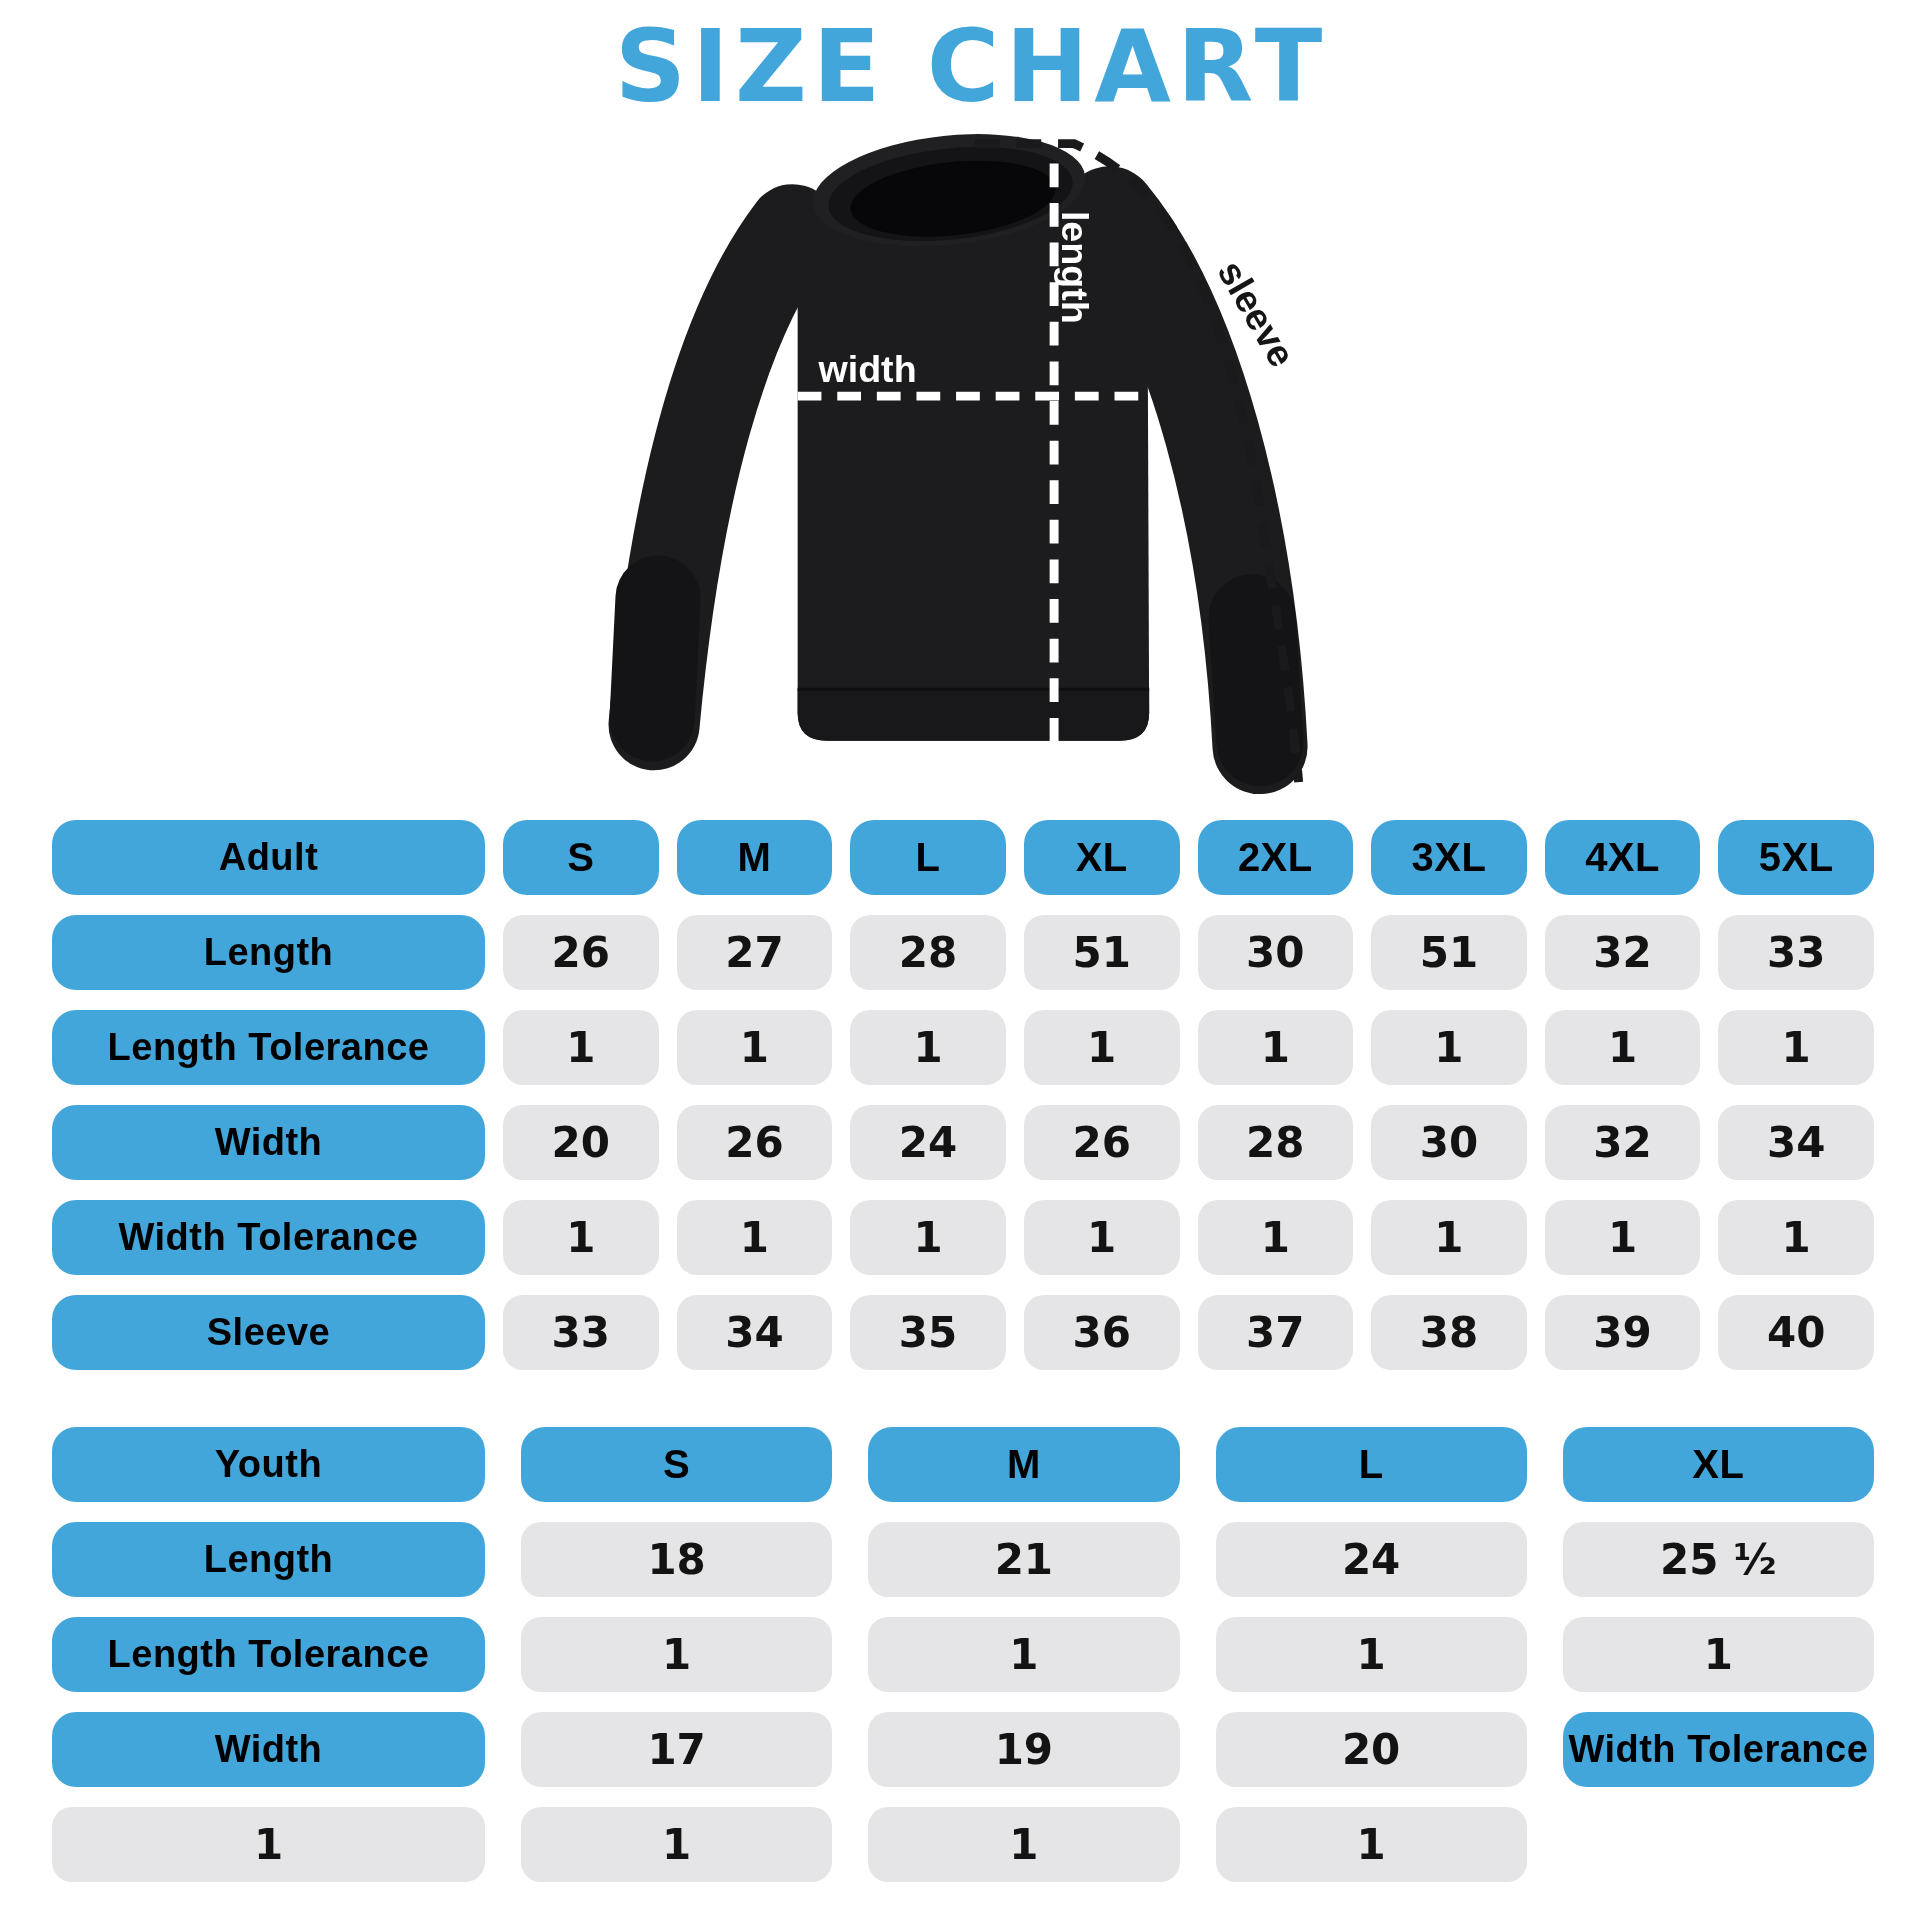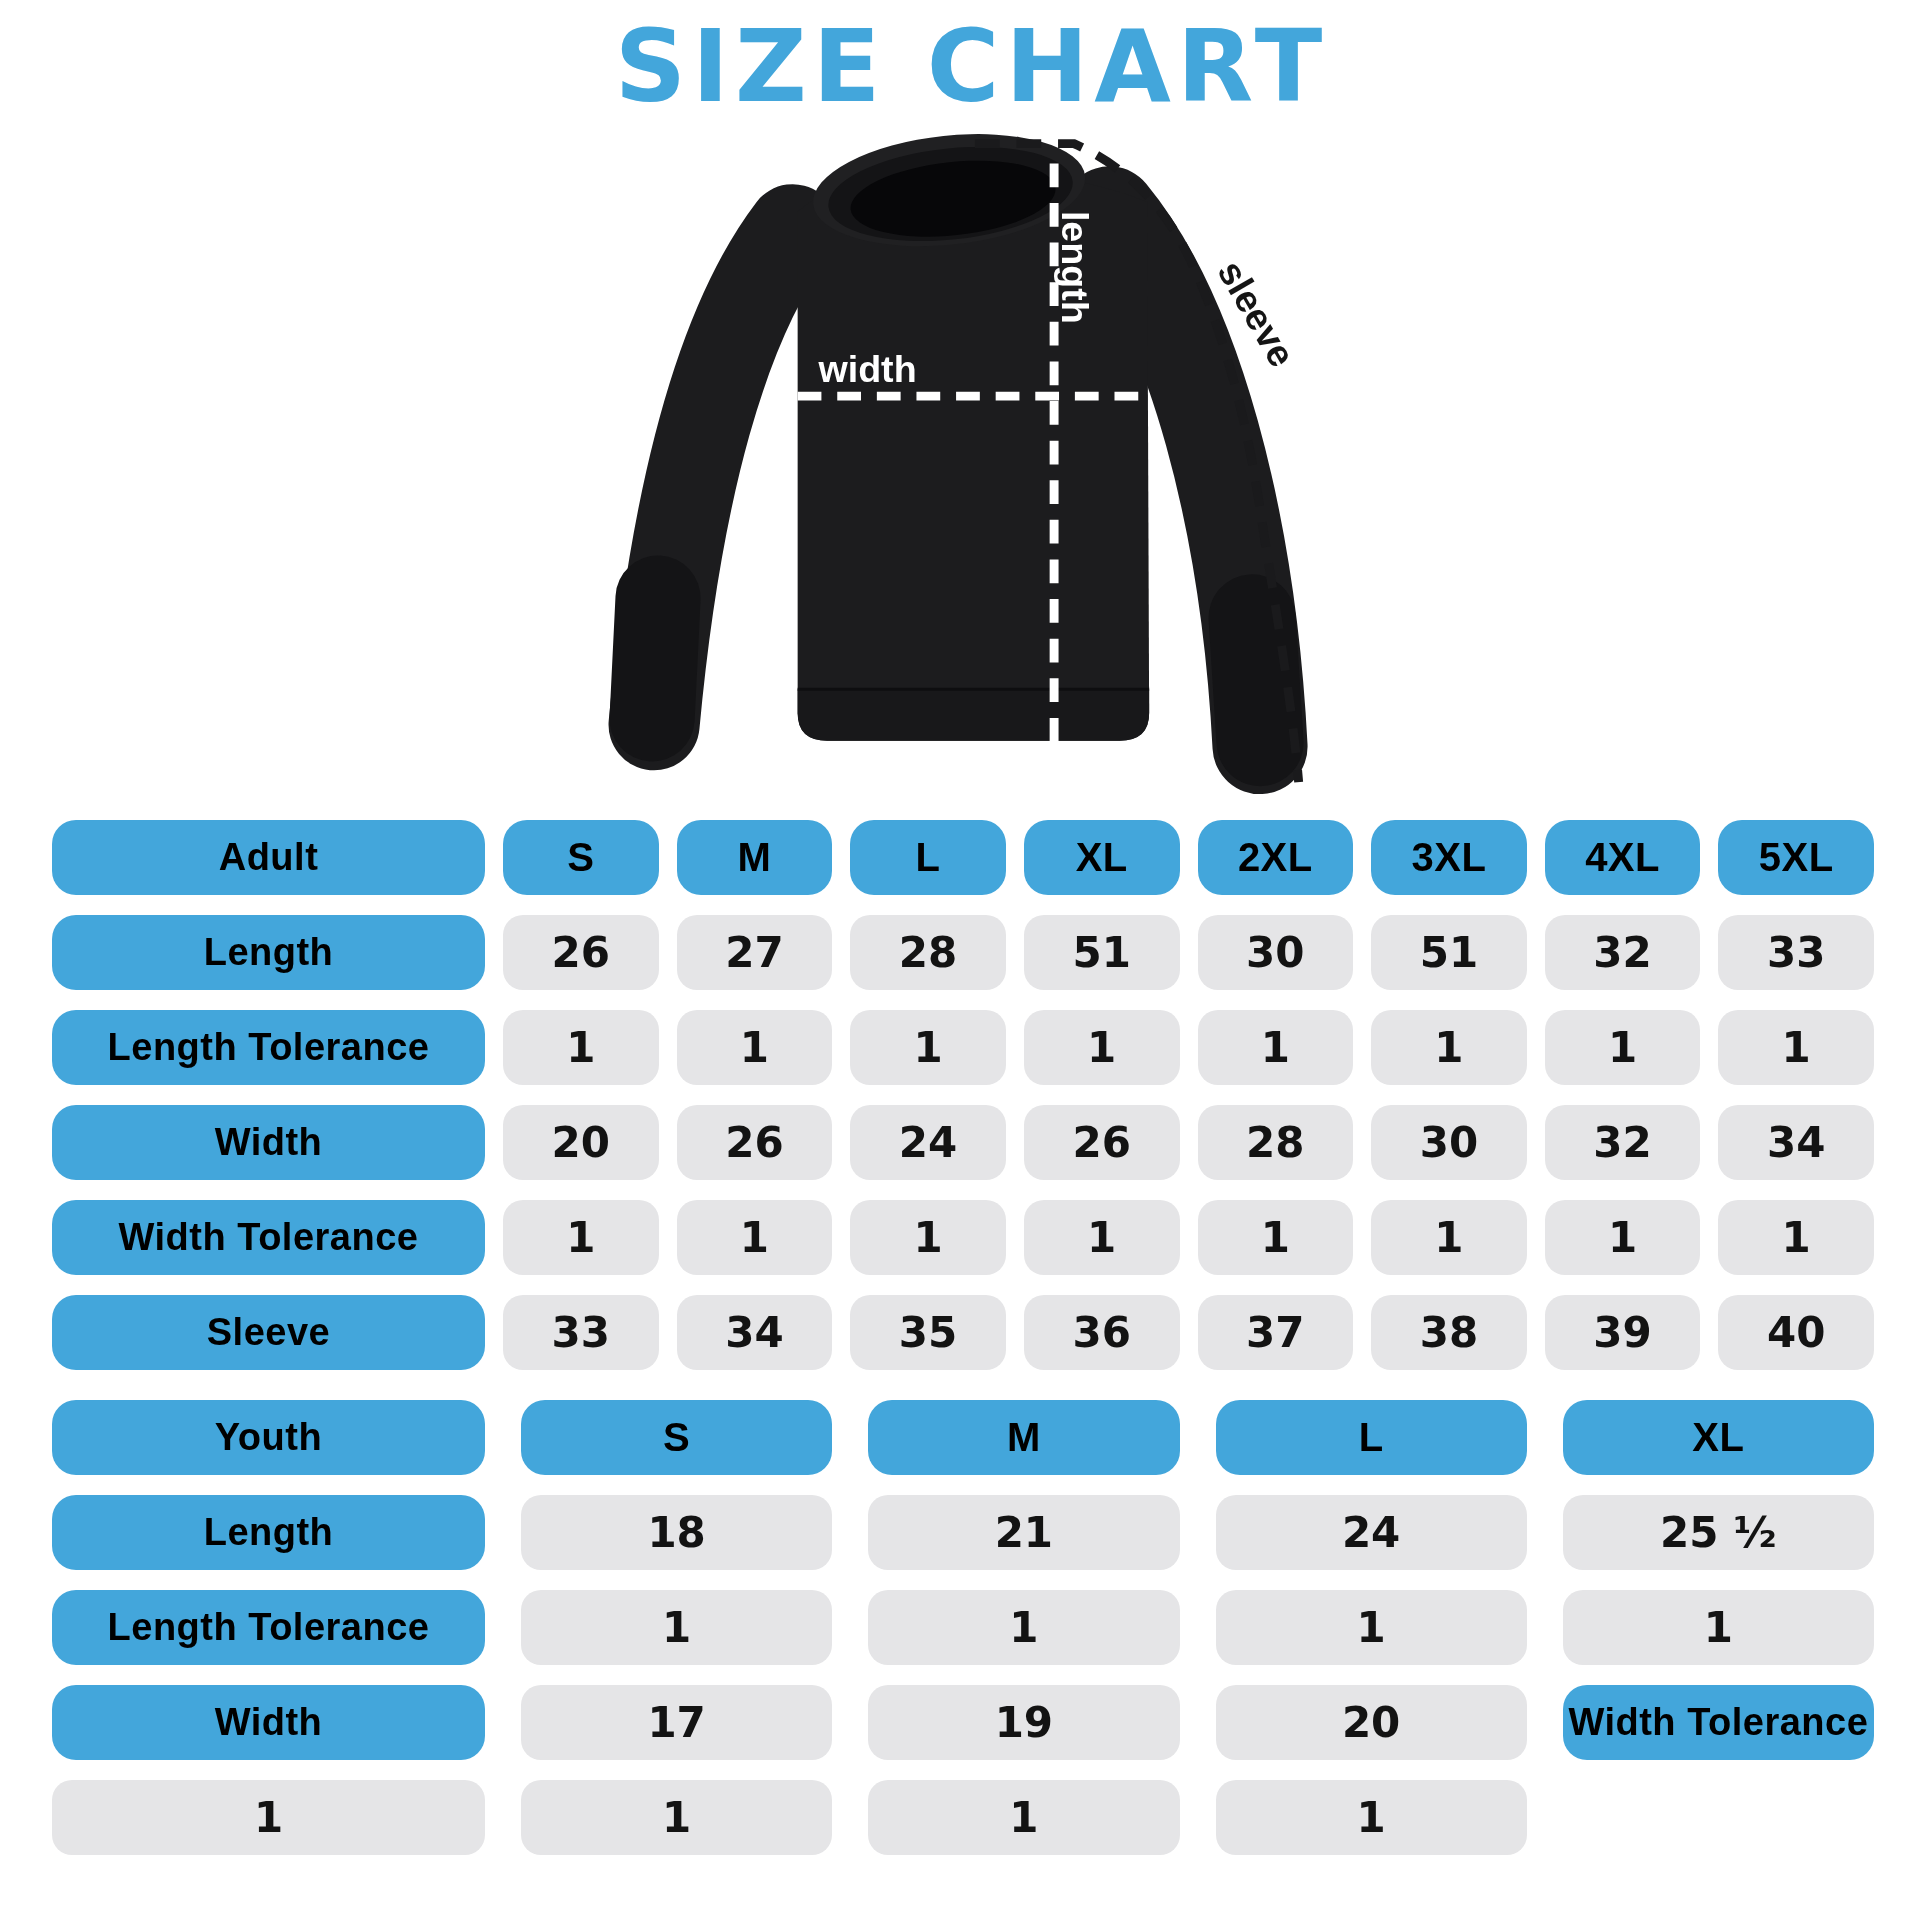--- a/index.html
+++ b/index.html
@@ -21,21 +21,21 @@
     font-family: "DejaVu Sans", sans-serif;
     font-size: 99px; font-weight: bold; letter-spacing: 6px;
     color: var(--accent); line-height: 1.04;
   }
   .diagram { position: absolute; top: 103px; left: 555px; width: 816px; height: 703px; }
   .diagram svg { display: block; }
   .measure-label { font-family: "Liberation Sans", sans-serif; font-weight: bold; }
 
   .tables { position: absolute; top: 820px; left: 52px; width: 1822px; }
   .size-table { display: grid; column-gap: 18px; row-gap: 20px; }
-  .size-table.youth { margin-top: 30px; column-gap: 36px; }
+  .size-table.youth { margin-top: 57px; column-gap: 36px; }
   .pill {
     height: 75px; display: flex; align-items: center; justify-content: center;
     border-radius: 20px; box-sizing: border-box;
   }
   .pill.head {
     background: var(--accent); color: #000000;
     font-weight: bold; font-size: 40px; border-radius: 24px;
     letter-spacing: 0.5px;
   }
   .pill.head.label { font-size: 38px; }

